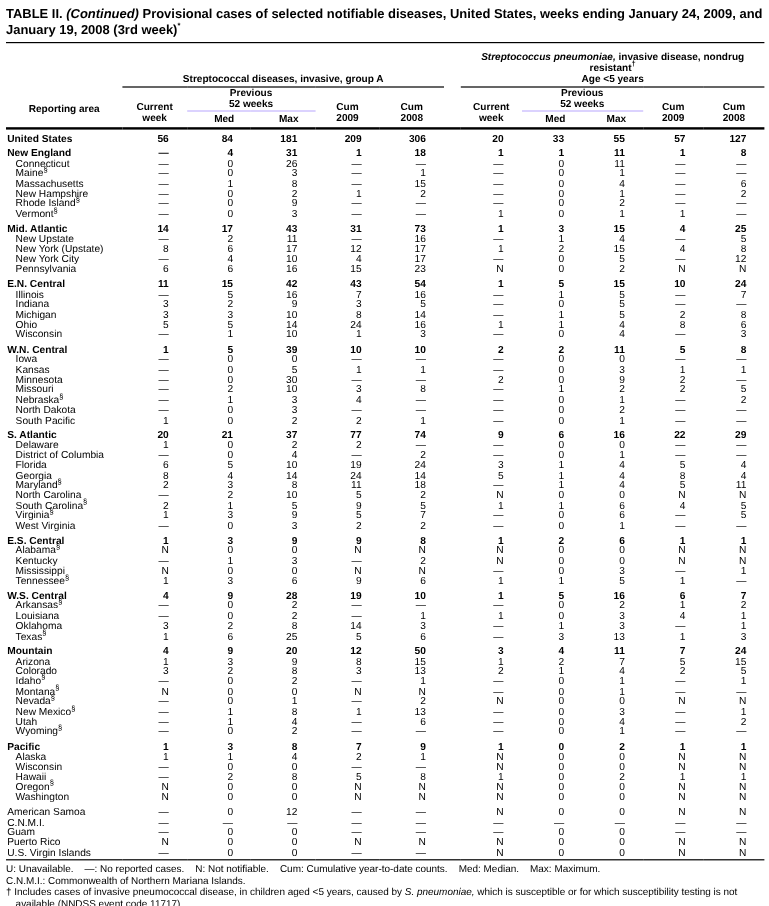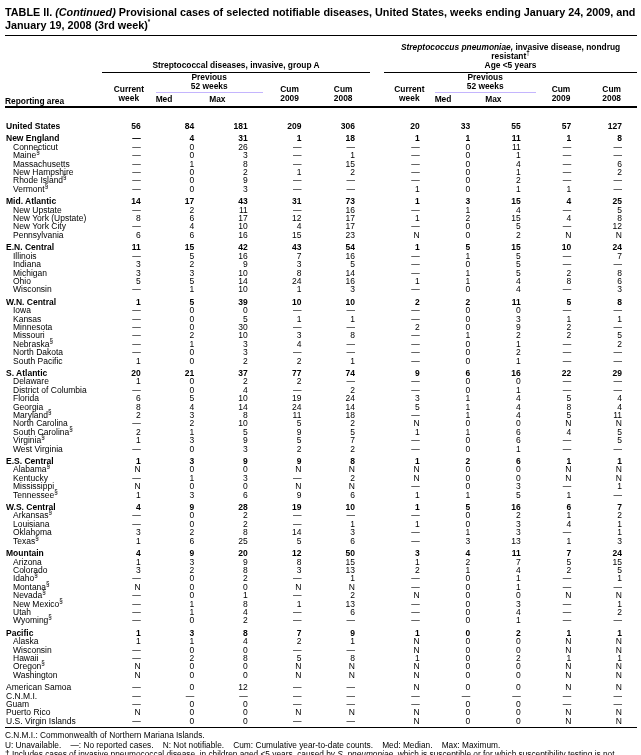--- a/index.html
+++ b/index.html
@@ -13,38 +13,38 @@
   .title-rule { border-bottom: 1px solid #000; margin-top: 3px; margin-bottom: 7px; }
 
   table { border-collapse: collapse; table-layout: fixed; width: 632px; }
   col.c-area { width: 96px; }
   col.c-a { width: 53px; }
   col.c-gap { width: 14px; }
   col.c-b { width: 50px; }
 
   thead { border-bottom: 2px solid #000; }
   thead th { font-size: 8.4px; line-height: 9px; font-weight: bold; padding: 0; vertical-align: bottom; text-align: center; }
-  th.area-head { text-align: left; padding-bottom: 0; }
+  th.area-head { text-align: center; padding-bottom: 11px; }
   th.grp { border-bottom: 1px solid #000; padding-bottom: 2px; }
   th.grp em { font-style: italic; text-align: center; }
   th.p52 { border-bottom: 1px solid #c4b5fd; padding-bottom: 1px; }
   .stack { white-space: pre-line; }
   th.cum, th.cw { padding-bottom: 3px; }
-  th.mm { padding: 2px 14px 2px 0; text-align: left; }
+  th.mm { padding: 2px 14px 2px 0; text-align: right; }
   sup { font-size: 6.3px; vertical-align: super; line-height: 0; }
 
   tbody { border-bottom: 1px solid #000; }
   tbody td { font-size: 8.5px; line-height: 8.4px; padding: 0; white-space: nowrap; }
   td.area { text-align: left; padding-left: 1px; }
   td.num { text-align: right; padding-right: 15px; }
   td.spacer { padding: 0; }
   tr.lvl-us td, tr.lvl-region td { font-weight: bold; }
   tr.lvl-state td.area { padding-left: 8px; }
   tr.gap td { padding-top: 4px; }
-  tbody tr:first-child td { padding-top: 14px; }
+  tbody tr:first-child td { padding-top: 3px; }
   tbody tr:last-child td { padding-bottom: 2px; }
 
   .footnotes { margin-top: 3px; font-size: 8.3px; line-height: 9.6px; }
   .fn { padding-left: 8px; text-indent: -8px; white-space: pre-wrap; }
   .fn em { font-style: italic; }
 </style>
 </head>
 <body>
 
 <div class="title"><span>TABLE II. </span><em>(Continued)</em><span> Provisional cases of selected notifiable diseases, United States, weeks ending January 24, 2009, and January 19, 2008 (3rd week)</span><sup>*</sup></div>
@@ -1036,17 +1036,17 @@
         <td class="num">N</td>
         <td class="num">0</td>
         <td class="num">0</td>
         <td class="num">N</td>
         <td class="num">N</td>
       </tr>
     </tbody>
 </table>
 
 <div class="footnotes">
+  <div class="fn">U: Unavailable.    —: No reported cases.    N: Not notifiable.    Cum: Cumulative year-to-date counts.    Med: Median.    Max: Maximum.</div>
   <div class="fn">C.N.M.I.: Commonwealth of Northern Mariana Islands.</div>
-  <div class="fn">U: Unavailable.    —: No reported cases.    N: Not notifiable.    Cum: Cumulative year-to-date counts.    Med: Median.    Max: Maximum.</div>
   <div class="fn"><span>†</span><span> Includes cases of invasive pneumococcal disease, in children aged &lt;5 years, caused by </span><em>S. pneumoniae,</em><span> which is susceptible or for which susceptibility testing is not available (NNDSS event code 11717).</span></div>
 
 </div>
 
 </body></html>

